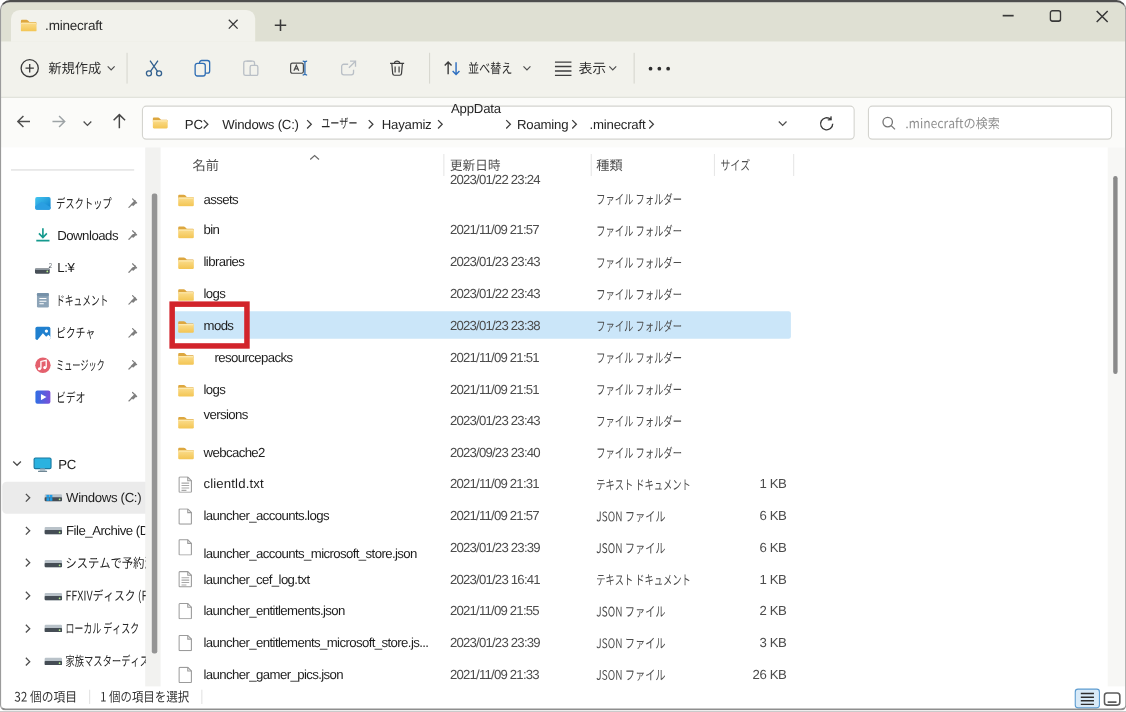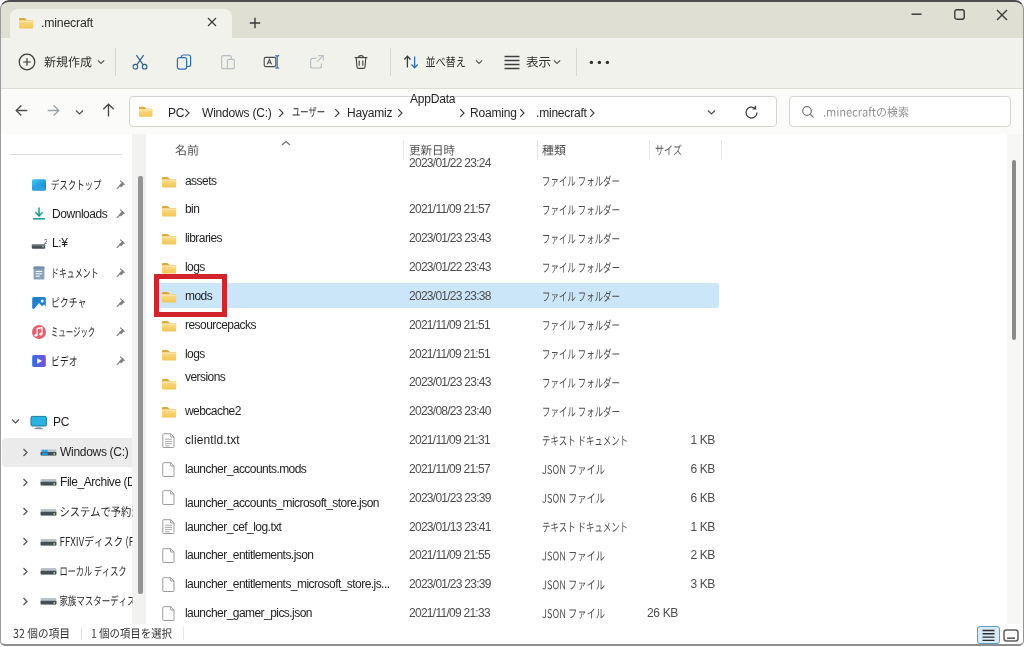--- a/index.html
+++ b/index.html
@@ -353,79 +353,79 @@
 <div class="a txt name" style="left:185px;top:260.1px">logs</div>
 <div class="a txt date" style="left:409px;top:260.1px">2023/01/22 23:43</div>
 <svg class="a" style="left:160.5px;top:289.02px;" width="16" height="14.5" viewBox="0 0 16 14.5">
     <use href="#fold"></use>
   </svg>
 <div class="a txt name" style="left:185px;top:288.9px">mods</div>
 <div class="a txt date" style="left:409px;top:288.9px">2023/01/23 23:38</div>
 <svg class="a" style="left:160.5px;top:317.84999999999997px;" width="16" height="14.5" viewBox="0 0 16 14.5">
     <use href="#fold"></use>
   </svg>
-<div class="a txt name" style="left:185px;top:317.7px">resourcepacks</div>
+<div class="a txt name" style="left:195px;top:317.7px">resourcepacks</div>
 <div class="a txt date" style="left:409px;top:317.7px">2021/11/09 21:51</div>
 <svg class="a" style="left:160.5px;top:346.67999999999995px;" width="16" height="14.5" viewBox="0 0 16 14.5">
     <use href="#fold"></use>
   </svg>
 <div class="a txt name" style="left:185px;top:346.6px">logs</div>
 <div class="a txt date" style="left:409px;top:346.6px">2021/11/09 21:51</div>
 <svg class="a" style="left:160.5px;top:375.51px;" width="16" height="14.5" viewBox="0 0 16 14.5">
     <use href="#fold"></use>
   </svg>
 <div class="a txt name" style="left:185px;top:370px">versions</div>
 <div class="a txt date" style="left:409px;top:375.4px">2023/01/23 23:43</div>
 <svg class="a" style="left:160.5px;top:404.34px;" width="16" height="14.5" viewBox="0 0 16 14.5">
     <use href="#fold"></use>
   </svg>
 <div class="a txt name" style="left:185px;top:404.2px">webcache2</div>
-<div class="a txt date" style="left:409px;top:404.2px">2023/08/23 23:40</div>
+<div class="a txt date" style="left:409px;top:404.2px">2023/09/23 23:40</div>
 <svg class="a" style="left:161.5px;top:432.66999999999996px;" width="14" height="15" viewBox="0 0 14 15">
     <use href="#doctxt"></use>
   </svg>
 <div class="a txt name" style="left:185px;top:433.1px;letter-spacing:0.12px">clientld.txt</div>
 <div class="a txt date" style="left:409px;top:433.1px">2021/11/09 21:31</div>
 <div class="a txt dim" style="left:647px;top:433.1px;width:68px;text-align:right">1 KB</div>
 <svg class="a" style="left:161.5px;top:461.49999999999994px;" width="14" height="15" viewBox="0 0 14 15">
     <use href="#doc"></use>
   </svg>
-<div class="a txt name" style="left:185px;top:461.9px">launcher_accounts.mods</div>
+<div class="a txt name" style="left:185px;top:461.9px">launcher_accounts.logs</div>
 <div class="a txt date" style="left:409px;top:461.9px">2021/11/09 21:57</div>
 <div class="a txt dim" style="left:647px;top:461.9px;width:68px;text-align:right">6 KB</div>
 <svg class="a" style="left:161.5px;top:490.33px;" width="14" height="15" viewBox="0 0 14 15">
     <use href="#doc"></use>
   </svg>
 <div class="a txt name" style="left:185px;top:496px">launcher_accounts_microsoft_store.json</div>
 <div class="a txt date" style="left:409px;top:490.7px">2023/01/23 23:39</div>
 <div class="a txt dim" style="left:647px;top:490.7px;width:68px;text-align:right">6 KB</div>
 <svg class="a" style="left:161.5px;top:519.16px;" width="14" height="15" viewBox="0 0 14 15">
     <use href="#doctxt"></use>
   </svg>
 <div class="a txt name" style="left:185px;top:519.6px">launcher_cef_log.txt</div>
-<div class="a txt date" style="left:409px;top:519.6px">2023/01/13 23:41</div>
+<div class="a txt date" style="left:409px;top:519.6px">2023/01/23 16:41</div>
 <div class="a txt dim" style="left:647px;top:519.6px;width:68px;text-align:right">1 KB</div>
 <svg class="a" style="left:161.5px;top:547.99px;" width="14" height="15" viewBox="0 0 14 15">
     <use href="#doc"></use>
   </svg>
 <div class="a txt name" style="left:185px;top:548.4px">launcher_entitlements.json</div>
 <div class="a txt date" style="left:409px;top:548.4px">2021/11/09 21:55</div>
 <div class="a txt dim" style="left:647px;top:548.4px;width:68px;text-align:right">2 KB</div>
 <svg class="a" style="left:161.5px;top:576.8199999999999px;" width="14" height="15" viewBox="0 0 14 15">
     <use href="#doc"></use>
   </svg>
 <div class="a txt name" style="left:185px;top:577.2px">launcher_entitlements_microsoft_store.js...</div>
 <div class="a txt date" style="left:409px;top:577.2px">2023/01/23 23:39</div>
 <div class="a txt dim" style="left:647px;top:577.2px;width:68px;text-align:right">3 KB</div>
 <svg class="a" style="left:161.5px;top:605.65px;" width="14" height="15" viewBox="0 0 14 15">
     <use href="#doc"></use>
   </svg>
 <div class="a txt name" style="left:185px;top:606.0px">launcher_gamer_pics.json</div>
 <div class="a txt date" style="left:409px;top:606.0px">2021/11/09 21:33</div>
-<div class="a txt dim" style="left:647px;top:606.0px;width:68px;">26 KB</div>
+<div class="a txt dim" style="left:647px;top:606.0px;width:68px;text-align:right">26 KB</div>
 <div class="a" style="left:154px;top:274px;width:73px;height:43px;border:5px solid #d2242b;box-sizing:border-box;z-index:40"></div>
 <div class="a" style="left:1007px;top:134px;width:15.5px;height:490px;background:#f7f7f5"></div>
 <div class="a" style="left:1012px;top:160px;width:3.5px;height:180px;background:#8a8a8a;border-radius:2px"></div>
 <div class="a" style="left:81px;top:627px;width:1px;height:13px;background:#e3e3e3"></div>
 <div class="a" style="left:183px;top:627px;width:1px;height:13px;background:#e3e3e3"></div>
 <div class="a" style="left:976.5px;top:625.5px;width:23.5px;height:18.5px;background:#d8eaf8;border:1px solid #5b9bd0;border-radius:3px;box-sizing:border-box"></div>
 <svg class="a" style="left:982px;top:629px;" width="13" height="12" viewBox="0 0 13 12">
     <g stroke="#2e2e2e" stroke-width="1.4" fill="none">
       <path d="M0.5 1.5 H12.5 M0.5 4.8 H12.5 M0.5 8.1 H12.5 M0.5 11.4 H12.5"></path>
     </g>

